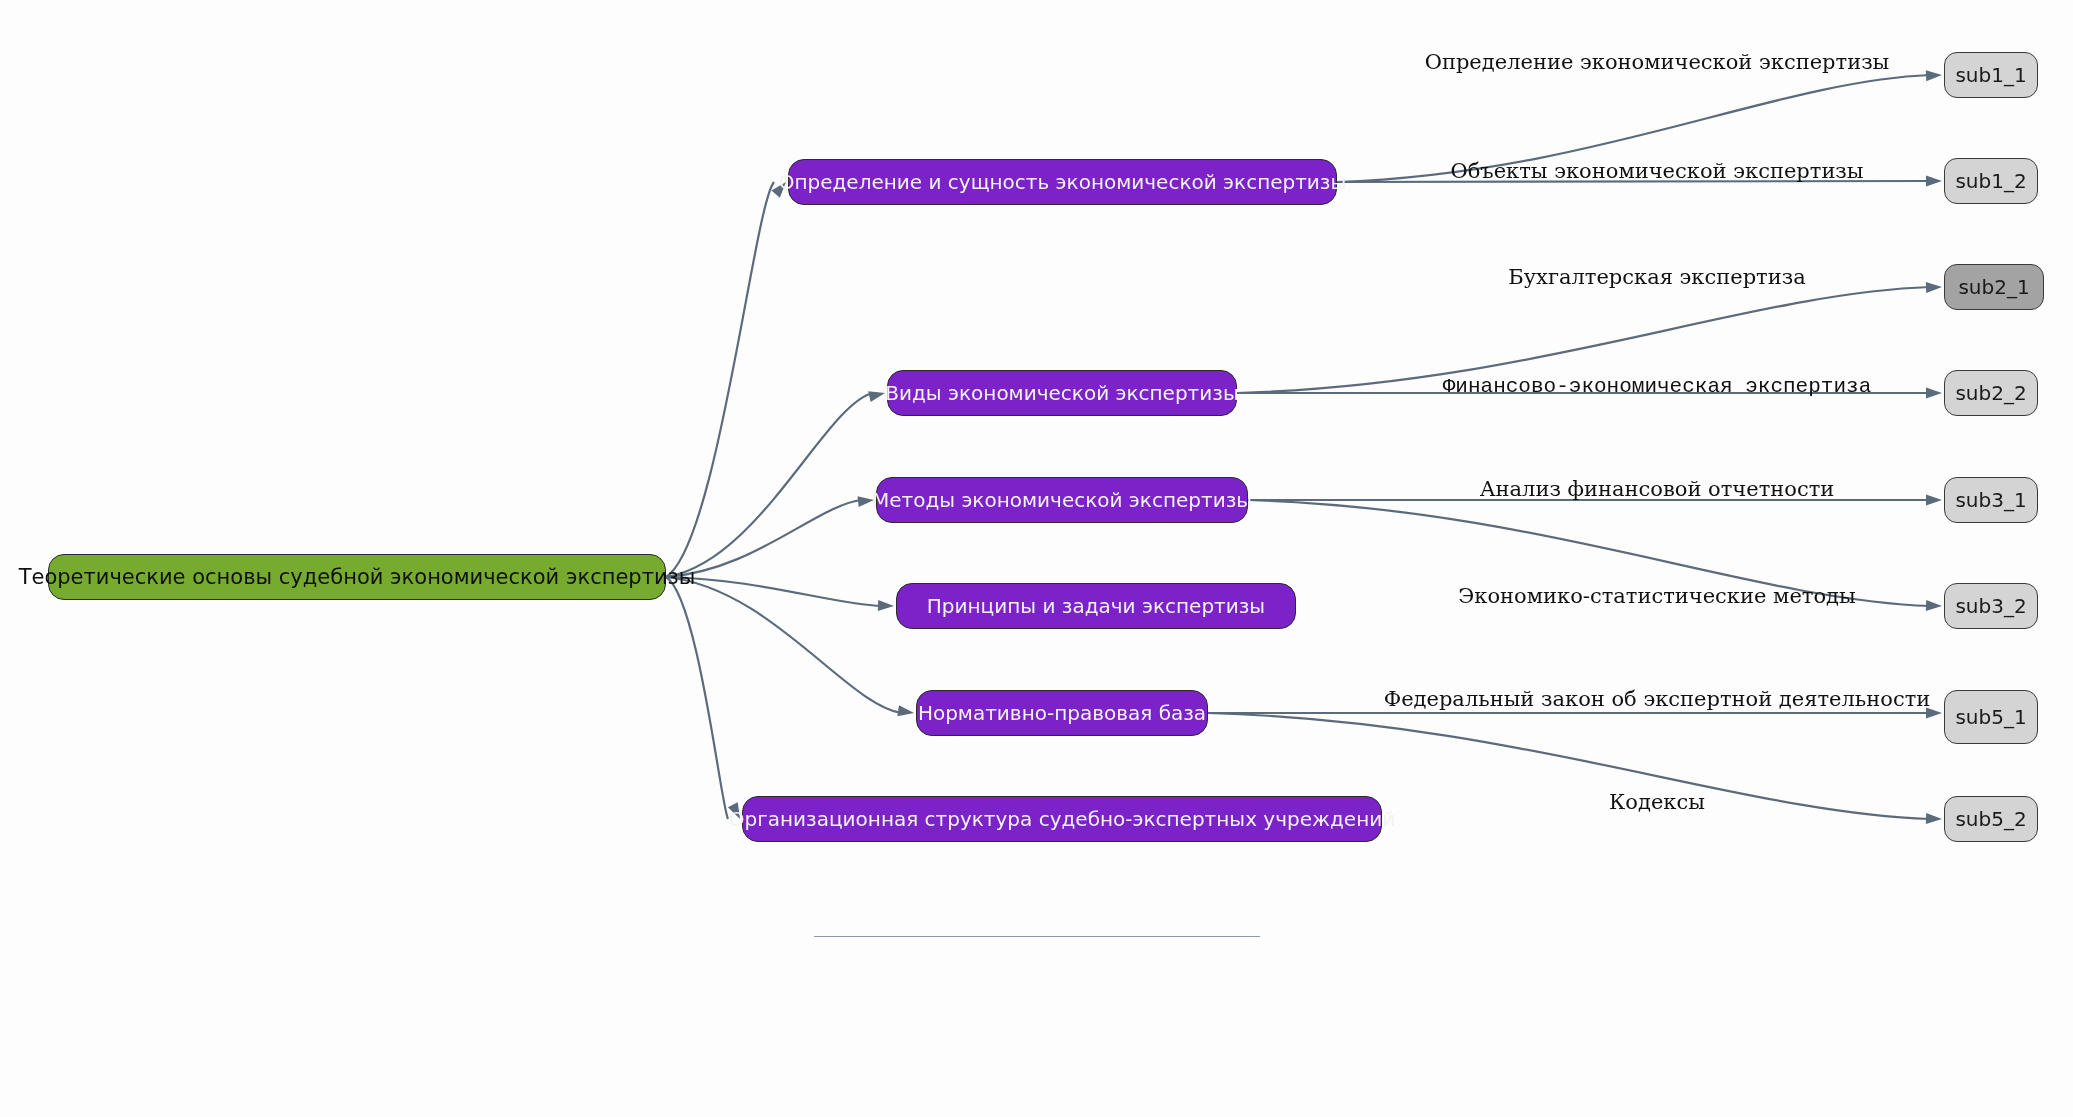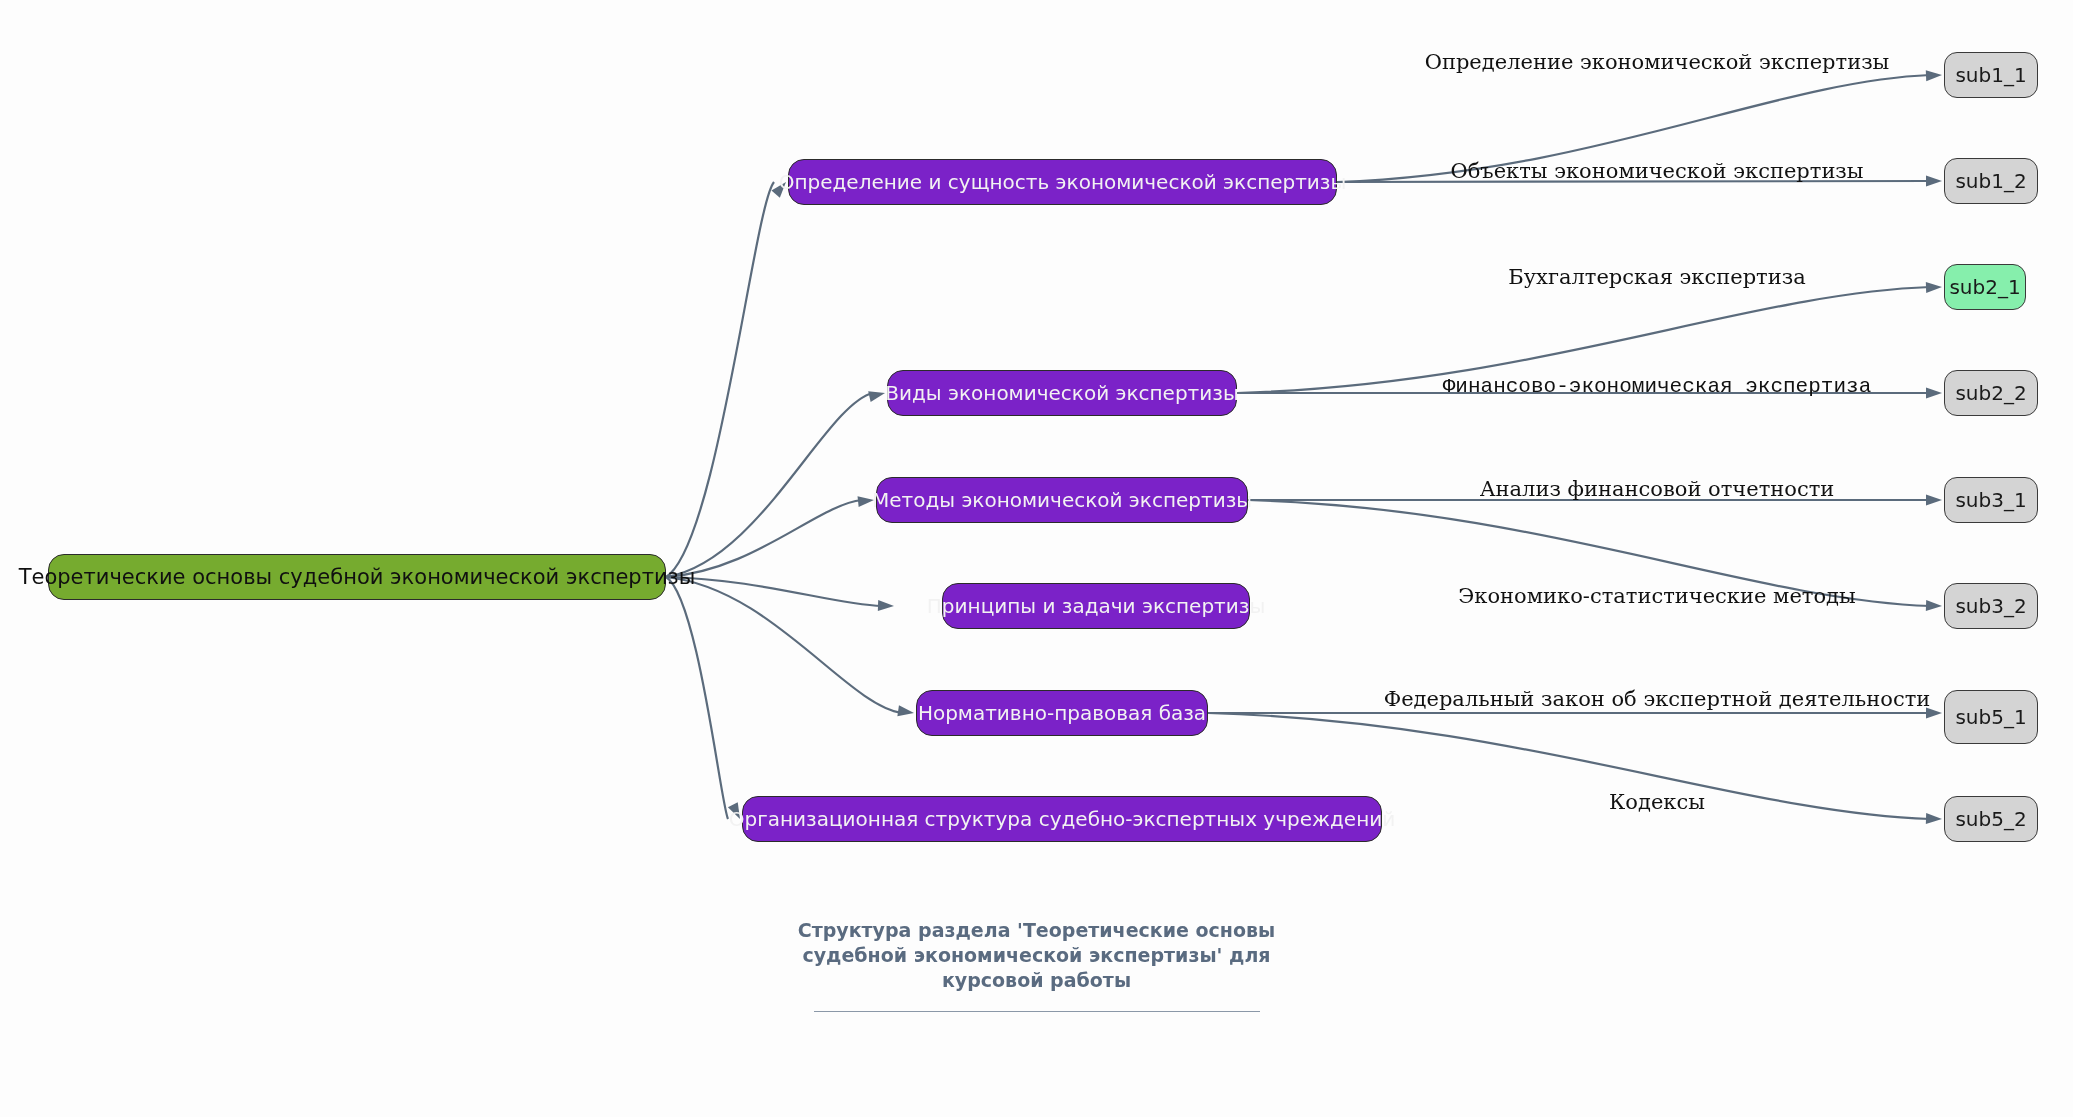--- a/index.html
+++ b/index.html
@@ -154,36 +154,36 @@
     </div>
     <div class="node node-branch" style="left: 788px; top: 159px; width: 549px; height: 46px; background: rgb(123, 34, 200);">
       <span>Определение и сущность экономической экспертизы</span>
     </div>
     <div class="node node-branch" style="left: 887px; top: 370px; width: 350px; height: 46px; background: rgb(123, 34, 200);">
       <span>Виды экономической экспертизы</span>
     </div>
     <div class="node node-branch" style="left: 876px; top: 477px; width: 372px; height: 46px; background: rgb(123, 34, 200);">
       <span>Методы экономической экспертизы</span>
     </div>
-    <div class="node node-branch" style="left: 896px; top: 583px; width: 308px; height: 46px; background: rgb(123, 34, 200); margin-left: 46px;">
+    <div class="node node-branch" style="left: 896px; top: 583px; width: 400px; height: 46px; background: rgb(123, 34, 200);">
       <span>Принципы и задачи экспертизы</span>
     </div>
     <div class="node node-branch" style="left: 916px; top: 690px; width: 292px; height: 46px; background: rgb(123, 34, 200);">
       <span>Нормативно-правовая база</span>
     </div>
     <div class="node node-branch" style="left: 742px; top: 796px; width: 640px; height: 46px; background: rgb(123, 34, 200);">
       <span>Организационная структура судебно-экспертных учреждений</span>
     </div>
     <div class="node node-sub" style="left: 1944px; top: 52px; width: 94px; height: 46px; background: rgb(212, 212, 212);">
       <span>sub1_1</span>
     </div>
     <div class="node node-sub" style="left: 1944px; top: 158px; width: 94px; height: 46px; background: rgb(212, 212, 212);">
       <span>sub1_2</span>
     </div>
-    <div class="node node-sub" style="left: 1944px; top: 264px; width: 82px; height: 46px; background: #86efac;">
+    <div class="node node-sub" style="left: 1944px; top: 264px; width: 100px; height: 46px; background: #a3a3a3;">
       <span>sub2_1</span>
     </div>
     <div class="node node-sub" style="left: 1944px; top: 370px; width: 94px; height: 46px; background: rgb(212, 212, 212);">
       <span>sub2_2</span>
     </div>
     <div class="node node-sub" style="left: 1944px; top: 477px; width: 94px; height: 46px; background: rgb(212, 212, 212);">
       <span>sub3_1</span>
     </div>
     <div class="node node-sub" style="left: 1944px; top: 583px; width: 94px; height: 46px; background: rgb(212, 212, 212);">
       <span>sub3_2</span>
@@ -200,17 +200,14 @@
     <div class="edge-label" style="left: 1657px; top: 171px;">Объекты экономической экспертизы</div>
     <div class="edge-label" style="left: 1657px; top: 277px;">Бухгалтерская экспертиза</div>
     <div class="edge-label" style="left: 1657px; top: 386px; font-family: Liberation Mono, monospace;">Финансово-экономическая экспертиза</div>
     <div class="edge-label" style="left: 1657px; top: 489px;">Анализ финансовой отчетности</div>
     <div class="edge-label" style="left: 1657px; top: 596px;">Экономико-статистические методы</div>
     <div class="edge-label" style="left: 1657px; top: 699px;">Федеральный закон об экспертной деятельности</div>
     <div class="edge-label" style="left: 1657px; top: 802px;">Кодексы</div>
   </div>
 
 <div id="footer">
-  <div id="footer-title">Структура раздела 'Теоретические основы
-судебной экономической экспертизы' для
-курсовой работы</div>
   <div id="footer-rule"></div>
 </div>
 
 </body></html>

